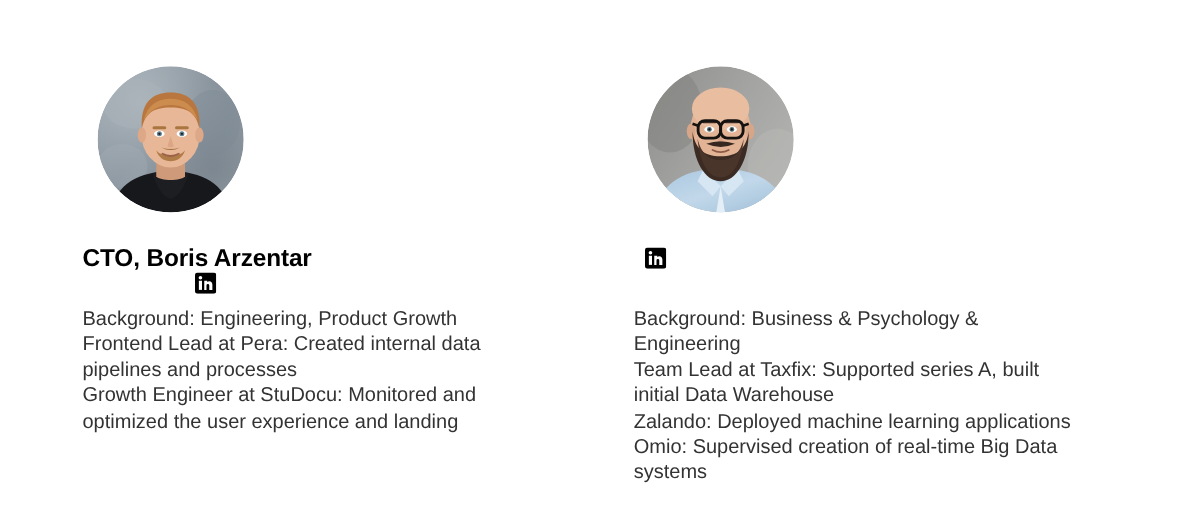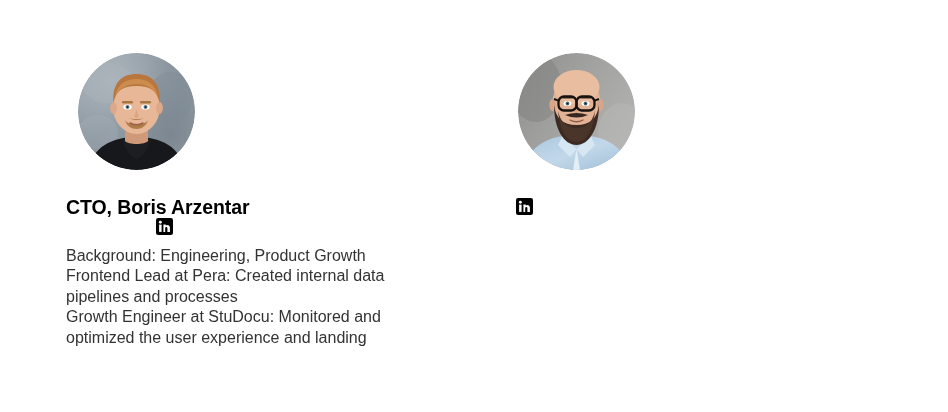--- a/index.html
+++ b/index.html
@@ -242,15 +242,19 @@
       <span class="li-icon">
         <svg viewBox="0 0 17 17" xmlns="http://www.w3.org/2000/svg" aria-hidden="true">
           <rect x="0" y="0" width="17" height="17" rx="2.2" fill="#000000"></rect>
           <rect x="3.1" y="6.6" width="2.5" height="7.3" fill="#ffffff"></rect>
           <circle cx="4.35" cy="4.2" r="1.45" fill="#ffffff"></circle>
           <path d="M7.4 6.6 h2.4 v1 a2.5 2.5 0 0 1 4.1 2 v4.3 h-2.5 V10.2 a1.1 1.1 0 0 0 -2.2 0 v3.7 H7.4 Z" fill="#ffffff"></path>
         </svg>
       </span>
     </div>
 
+    <div class="bio">Background: Business &amp; Psychology &amp; Engineering
+Team Lead at Taxfix: Supported series A, built initial Data Warehouse
+Zalando: Deployed machine learning applications
+Omio: Supervised creation of real-time Big Data systems</div>
   </div>
 
 </div>
 
 </body></html>

